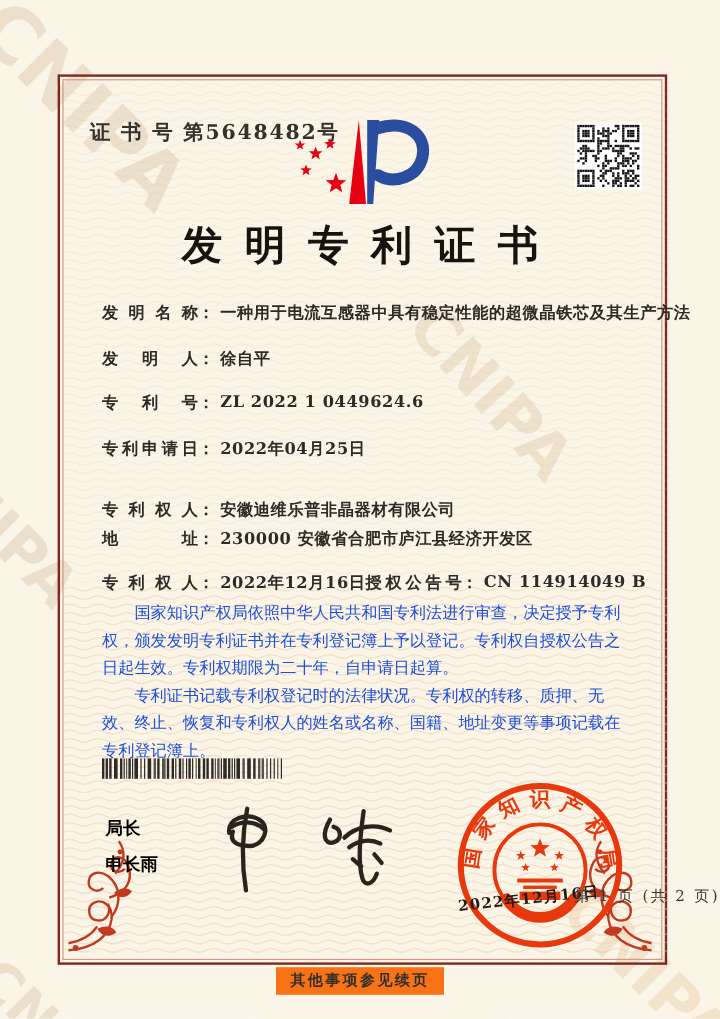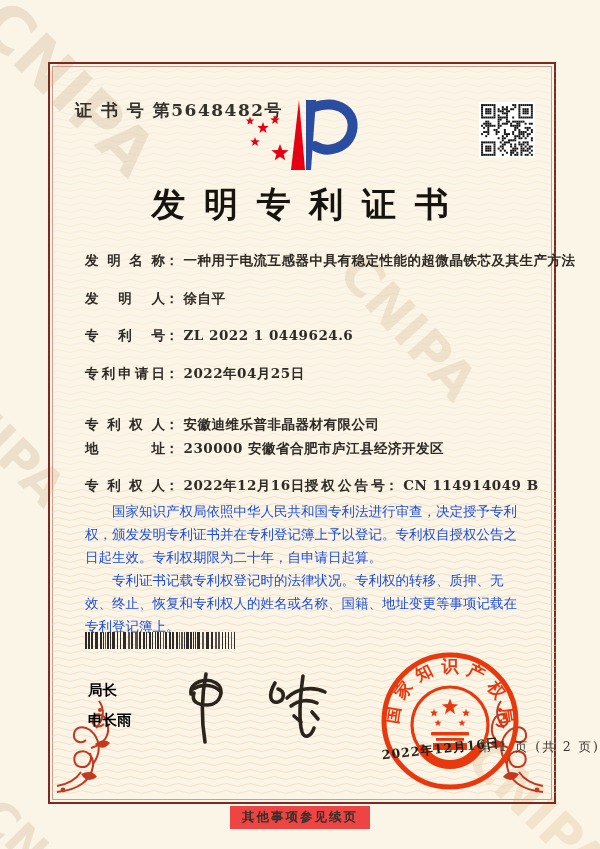--- a/index.html
+++ b/index.html
@@ -26,21 +26,21 @@
          line-height:23px;color:#1d4ed8;font-weight:500;}
   .paras p{margin:0;text-indent:2em;}
   .barcode{position:absolute;left:85px;top:632px;}
   .official{position:absolute;left:88px;font-size:14.5px;font-weight:bold;
             font-family:"DejaVu Sans","Liberation Sans",sans-serif;color:#000000;}
   .sig{position:absolute;left:175px;top:658px;}
   .seal{position:absolute;left:377px;top:648px;overflow:visible;}
   .pageinfo{position:absolute;left:0;top:739px;width:100%;text-align:right;
             font-size:12.5px;color:#3a352d;letter-spacing:2px;}
   .note{position:absolute;left:50%;top:806px;transform:translateX(-50%);
-        background:#ef4444;padding:3px 12px;font-size:12.5px;font-weight:bold;
+        background:#f97316;padding:3px 12px;font-size:12.5px;font-weight:bold;
         letter-spacing:2px;color:#33302a;}
   .waves{position:absolute;pointer-events:none;}
   .corner{position:absolute;}
   .corner.r{transform:scaleX(-1);}
   svg{display:block;overflow:visible;}
 </style>
 </head>
 <body>
 
 <div class="page">

